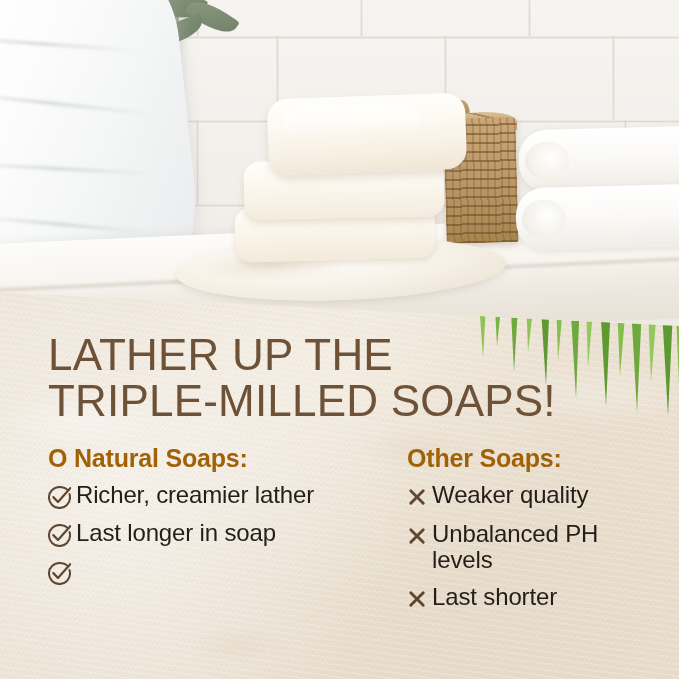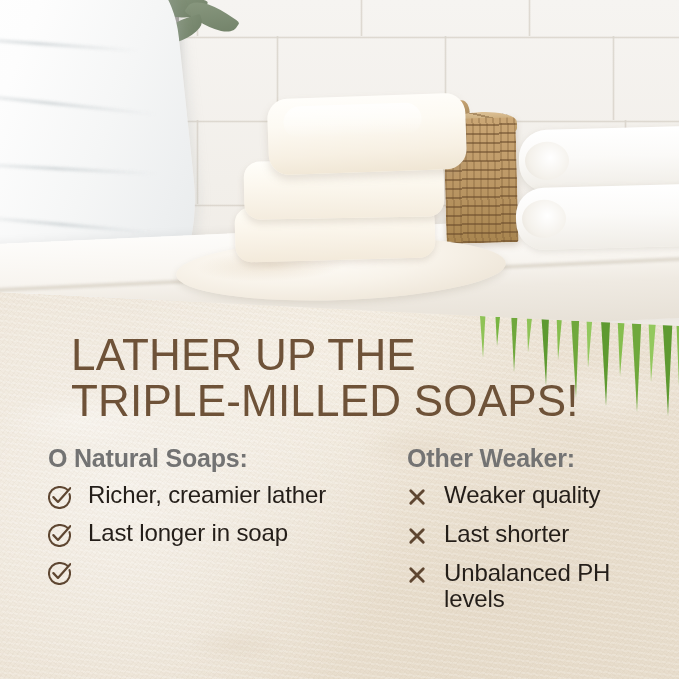--- a/index.html
+++ b/index.html
@@ -268,48 +268,47 @@
     left: 48px;
     top: 332px;
     width: 560px;
     color: #6E5238;
     font-size: 44px;
     line-height: 1.04;
     letter-spacing: .2px;
     font-weight: 400;
     font-family: "Liberation Sans", sans-serif;
     white-space: pre-line;
-    margin-left: 23px;
   }
 
   
   .compare {
     position: absolute;
     left: 48px;
     top: 444px;
     width: 600px;
     display: flex;
     gap: 10px;
   }
   .col { width: 355px; }
   .col.right { width: 245px; }
 
   .col-head {
     font-size: 25px;
     font-weight: bold;
-    color: #737373;
+    color: #a16207;
     letter-spacing: -.2px;
     margin-bottom: 9px;
     white-space: nowrap;
   }
 
   .item {
     display: flex;
     align-items: flex-start;
-    gap: 17px;
+    gap: 5px;
     margin-bottom: 11px;
   }
   .item .ic {
     flex: 0 0 auto;
     width: 23px;
     height: 23px;
     margin-top: 4px;
   }
   .item .txt {
     font-size: 24px;
@@ -456,46 +455,46 @@
         <span class="ic">
           <svg viewBox="0 0 24 24" width="23" height="23">
             <path d="M20.5 4.2 C18.6 2.2 15.6 1 12 1 A11 11 0 1 0 23 12 c0-1.2-.2-2.4-.6-3.5" fill="none" stroke="#5E4631" stroke-width="2.1" stroke-linecap="round"></path>
             <path d="M5.6 11.6 L10.4 16.6 L23.2 2.2" fill="none" stroke="#5E4631" stroke-width="2.3" stroke-linecap="round" stroke-linejoin="round"></path>
           </svg>
         </span>
       </div>
     </div>
 
     <div class="col right">
-      <div class="col-head">Other Weaker:</div>
+      <div class="col-head">Other Soaps:</div>
 
       <div class="item">
         <span class="x-mark">
           <svg viewBox="0 0 24 24" width="20" height="20">
             <path d="M4.5 4.5 L19.5 19.5 M19.5 4.5 L4.5 19.5" fill="none" stroke="#5E4631" stroke-width="3.4" stroke-linecap="round"></path>
           </svg>
         </span>
         <span class="txt">Weaker quality</span>
-      </div>
-
-      <div class="item">
-        <span class="x-mark">
-          <svg viewBox="0 0 24 24" width="20" height="20">
-            <path d="M4.5 4.5 L19.5 19.5 M19.5 4.5 L4.5 19.5" fill="none" stroke="#5E4631" stroke-width="3.4" stroke-linecap="round"></path>
-          </svg>
-        </span>
-        <span class="txt">Last shorter</span>
       </div>
 
       <div class="item">
         <span class="x-mark">
           <svg viewBox="0 0 24 24" width="20" height="20">
             <path d="M4.5 4.5 L19.5 19.5 M19.5 4.5 L4.5 19.5" fill="none" stroke="#5E4631" stroke-width="3.4" stroke-linecap="round"></path>
           </svg>
         </span>
         <span class="txt" style="white-space:pre-line;">Unbalanced PH
 levels</span>
       </div>
+
+      <div class="item">
+        <span class="x-mark">
+          <svg viewBox="0 0 24 24" width="20" height="20">
+            <path d="M4.5 4.5 L19.5 19.5 M19.5 4.5 L4.5 19.5" fill="none" stroke="#5E4631" stroke-width="3.4" stroke-linecap="round"></path>
+          </svg>
+        </span>
+        <span class="txt">Last shorter</span>
+      </div>
     </div>
 
   </div>
 
 </div>
 
 </body></html>

